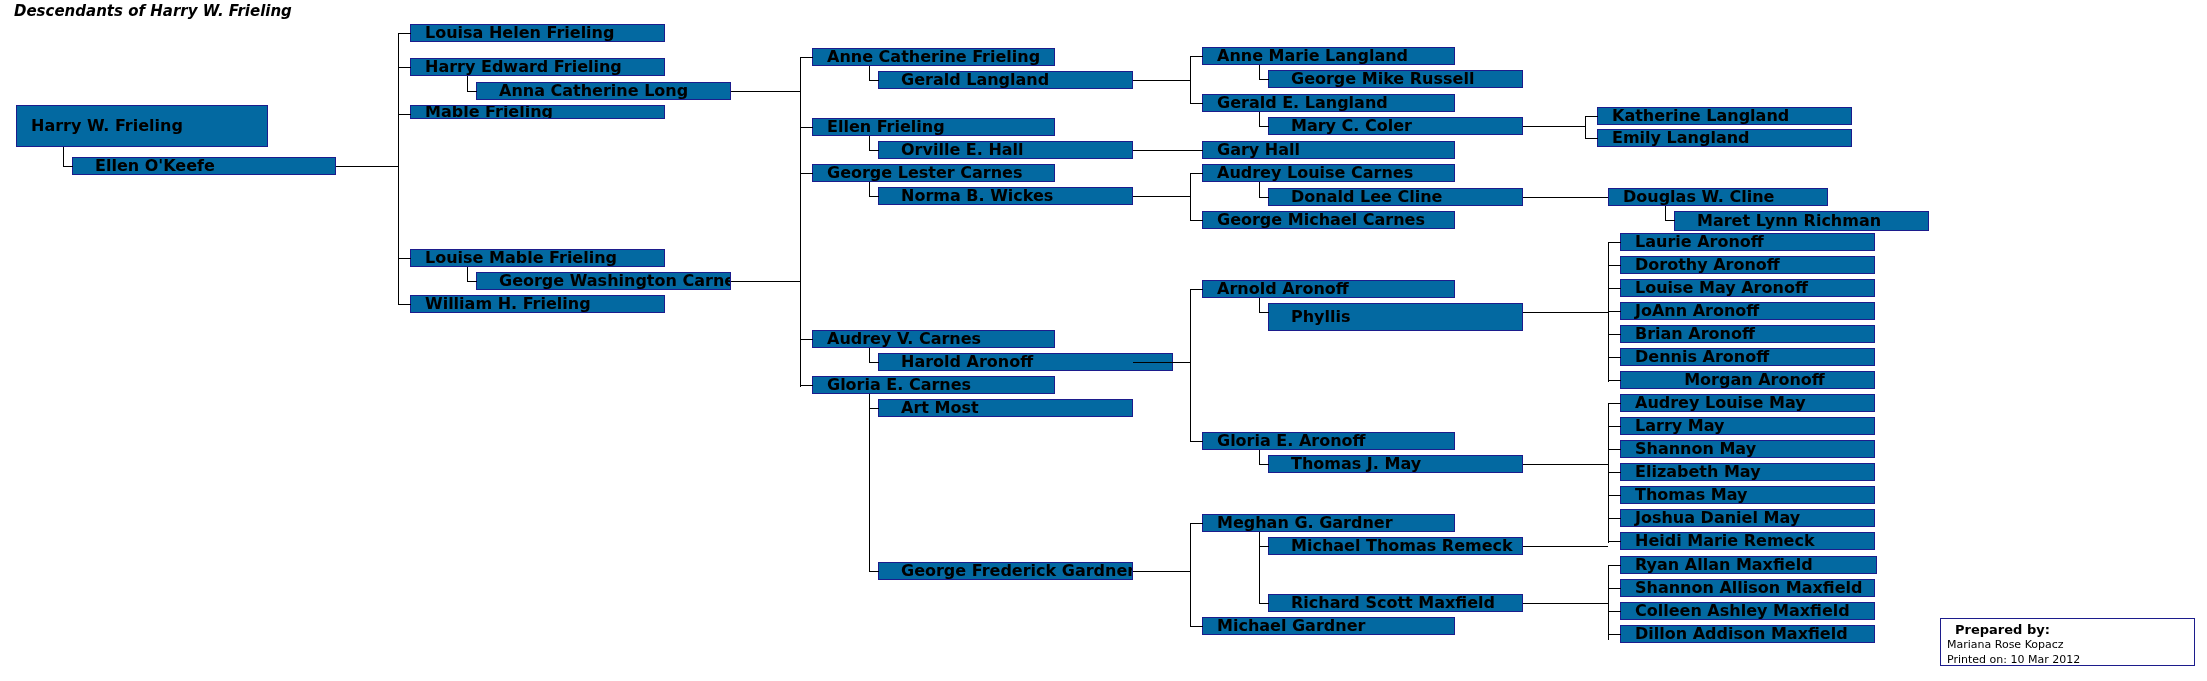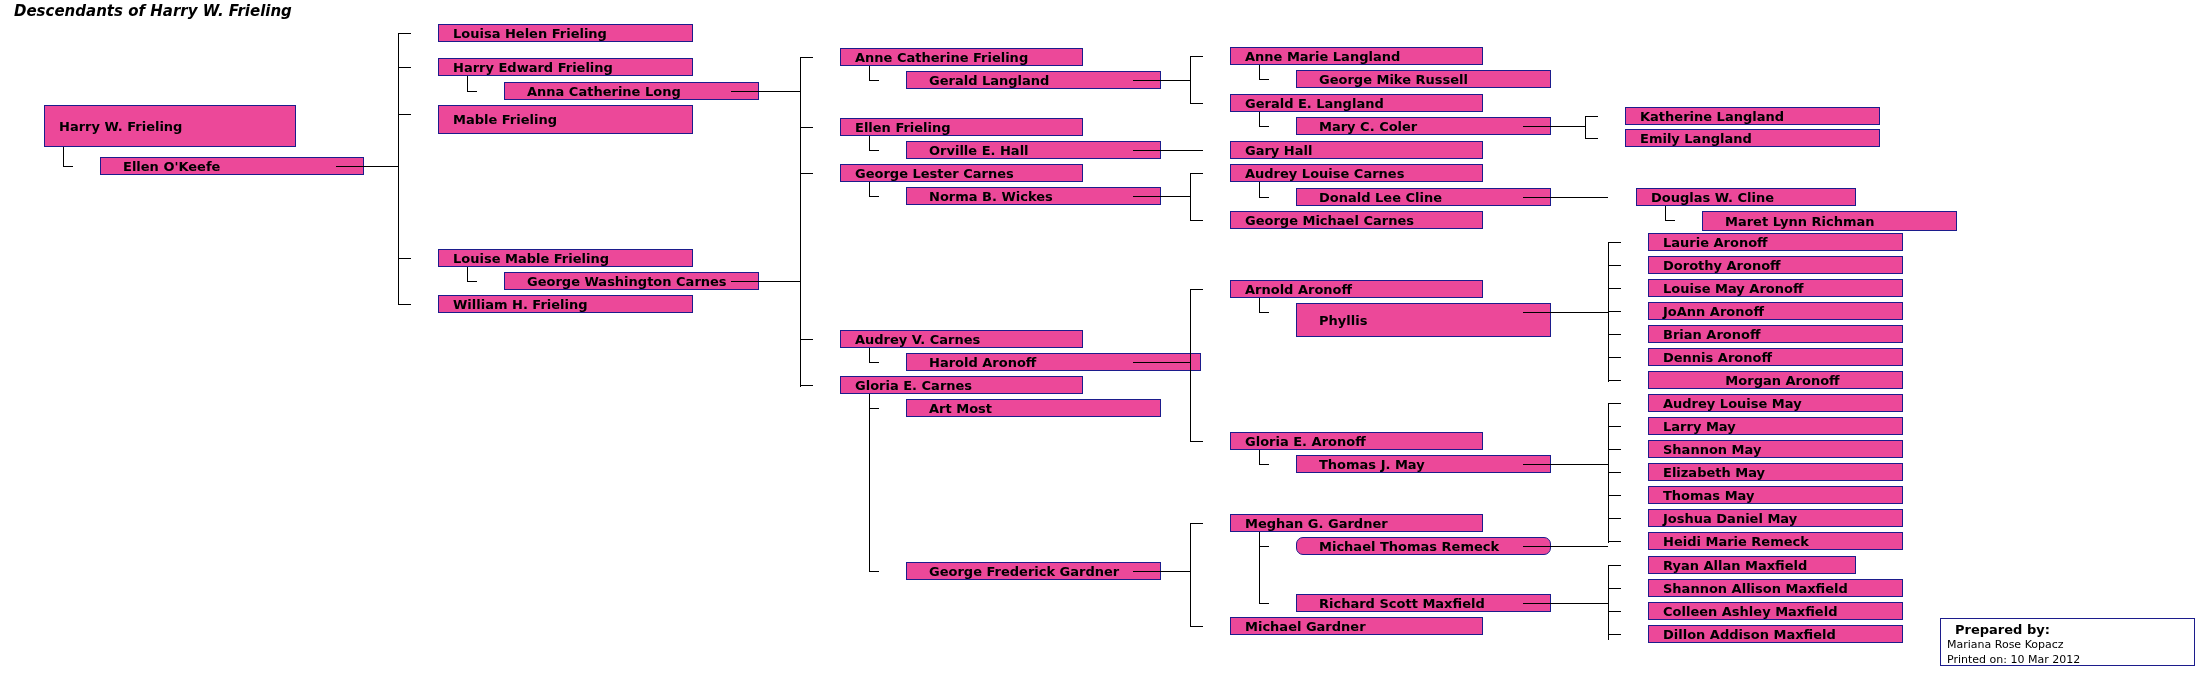--- a/index.html
+++ b/index.html
@@ -27,31 +27,30 @@
     font-style: italic;
     font-weight: bold;
     font-size: 15px;
     color: #000000;
     white-space: nowrap;
   }
   .node {
     position: absolute;
     box-sizing: border-box;
     border: 1px solid #1c1c8c;
-    background: #ec4899;
+    background: #0369a1;
     color: #000000;
     font-family: "DejaVu Sans", sans-serif;
     font-weight: bold;
-    font-size: 13px;
+    font-size: 16px;
     line-height: 1;
     display: flex;
     align-items: center;
     white-space: nowrap;
     overflow: hidden;
-    margin-left: 28px;
   }
   .node > span {
     display: block;
     padding-left: 14px;
   }
   .node.spouse > span {
     padding-left: 22px;
   }
   .conn {
     position: absolute;
@@ -114,21 +113,21 @@
     <span>Harry Edward Frieling</span>
   </div>
   <div class="conn h" style="left:398px; top:67px; width:13px;"></div>
 
   <div class="node spouse" style="left:476px; top:82px; width:255px; height:18px;">
     <span>Anna Catherine Long</span>
   </div>
   <div class="conn v" style="left:467px; top:76px; height:15px;"></div>
   <div class="conn h" style="left:467px; top:91px; width:10px;"></div>
 
-  <div class="node" style="left:410px; top:105px; width:255px; height:29px;align-items:center;">
+  <div class="node" style="left:410px; top:105px; width:255px; height:14px;align-items:center;">
     <span>Mable Frieling</span>
   </div>
   <div class="conn h" style="left:398px; top:114px; width:13px;"></div>
 
   <div class="node" style="left:410px; top:249px; width:255px; height:18px;">
     <span>Louise Mable Frieling</span>
   </div>
   <div class="conn h" style="left:398px; top:258px; width:13px;"></div>
 
   <div class="node spouse" style="left:476px; top:272px; width:255px; height:18px;">
@@ -264,21 +263,21 @@
   <div class="node" style="left:1202px; top:211px; width:253px; height:18px;">
     <span>George Michael Carnes</span>
   </div>
   <div class="conn h" style="left:1190px; top:220px; width:13px;"></div>
 
   <div class="node" style="left:1202px; top:280px; width:253px; height:18px;">
     <span>Arnold Aronoff</span>
   </div>
   <div class="conn h" style="left:1190px; top:289px; width:13px;"></div>
 
-  <div class="node spouse" style="left:1268px; top:303px; width:255px; height:34px;">
+  <div class="node spouse" style="left:1268px; top:303px; width:255px; height:28px;">
     <span>Phyllis</span>
   </div>
   <div class="conn v" style="left:1259px; top:298px; height:15px;"></div>
   <div class="conn h" style="left:1259px; top:312px; width:10px;"></div>
 
   <div class="node" style="left:1202px; top:432px; width:253px; height:18px;">
     <span>Gloria E. Aronoff</span>
   </div>
   <div class="conn h" style="left:1190px; top:441px; width:13px;"></div>
 
@@ -288,21 +287,21 @@
   <div class="conn v" style="left:1259px; top:450px; height:15px;"></div>
   <div class="conn h" style="left:1259px; top:464px; width:10px;"></div>
 
   <div class="node" style="left:1202px; top:514px; width:253px; height:18px;">
     <span>Meghan G. Gardner</span>
   </div>
   <div class="conn h" style="left:1190px; top:523px; width:13px;"></div>
 
   <div class="conn v" style="left:1259px; top:532px; height:72px;"></div>
 
-  <div class="node spouse" style="left:1268px; top:537px; width:255px; height:18px;border-radius:7px;">
+  <div class="node spouse" style="left:1268px; top:537px; width:255px; height:18px;">
     <span>Michael Thomas Remeck</span>
   </div>
   <div class="conn h" style="left:1259px; top:546px; width:10px;"></div>
 
   <div class="node spouse" style="left:1268px; top:594px; width:255px; height:18px;">
     <span>Richard Scott Maxfield</span>
   </div>
   <div class="conn h" style="left:1259px; top:603px; width:10px;"></div>
 
   <div class="node" style="left:1202px; top:617px; width:253px; height:18px;">
@@ -409,21 +408,21 @@
   <div class="node" style="left:1620px; top:509px; width:255px; height:18px;">
     <span>Joshua Daniel May</span>
   </div>
   <div class="conn h" style="left:1608px; top:518px; width:13px;"></div>
 
   <div class="node" style="left:1620px; top:532px; width:255px; height:18px;">
     <span>Heidi Marie Remeck</span>
   </div>
   <div class="conn h" style="left:1608px; top:541px; width:13px;"></div>
 
-  <div class="node" style="left:1620px; top:556px; width:208px; height:18px;">
+  <div class="node" style="left:1620px; top:556px; width:257px; height:18px;">
     <span>Ryan Allan Maxfield</span>
   </div>
   <div class="conn h" style="left:1608px; top:565px; width:13px;"></div>
 
   <div class="node" style="left:1620px; top:579px; width:255px; height:18px;">
     <span>Shannon Allison Maxfield</span>
   </div>
   <div class="conn h" style="left:1608px; top:588px; width:13px;"></div>
 
   <div class="node" style="left:1620px; top:602px; width:255px; height:18px;">

